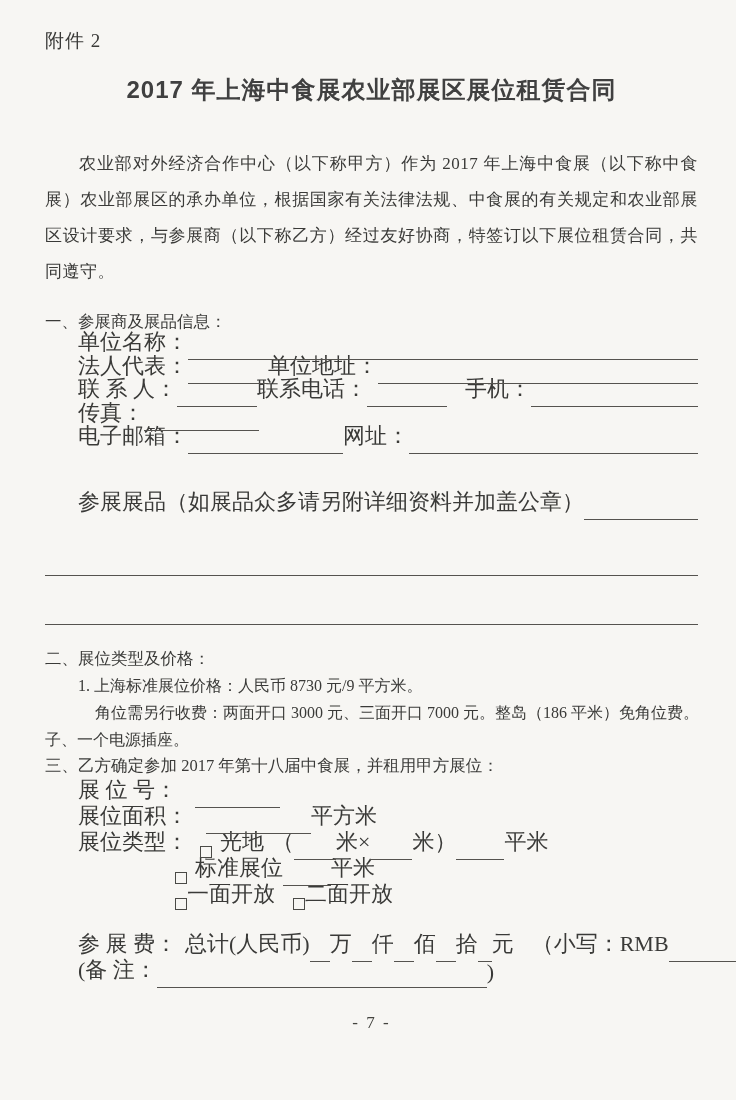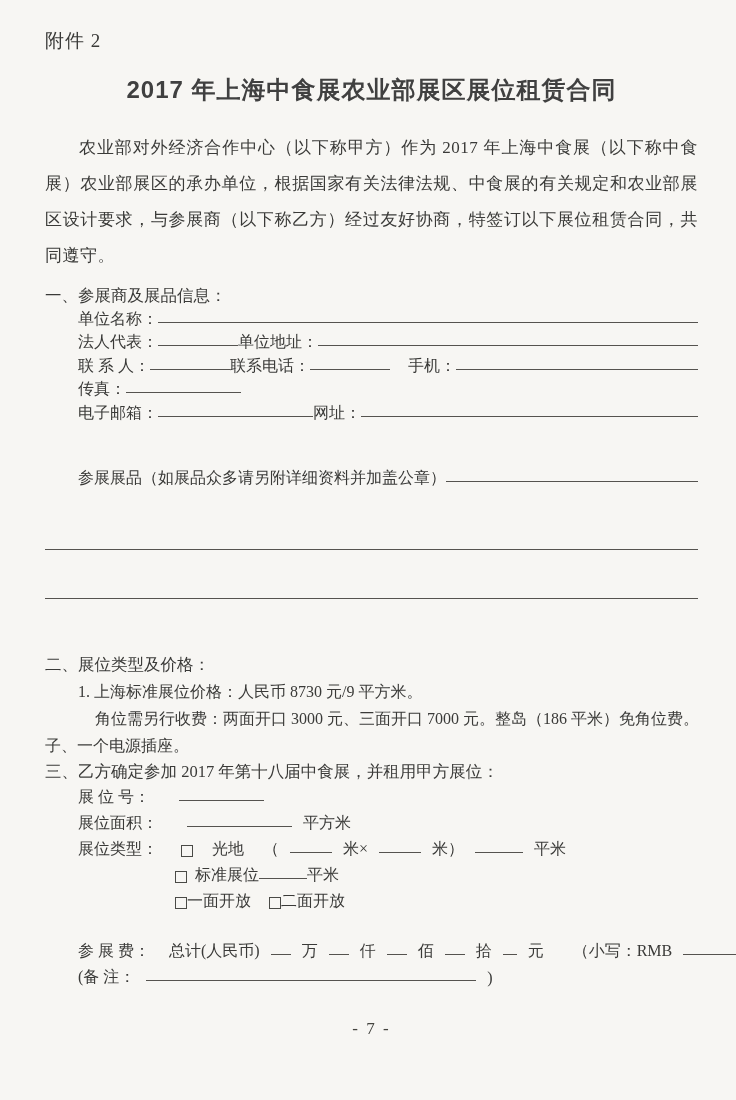--- a/index.html
+++ b/index.html
@@ -18,35 +18,35 @@
     margin-top:20px;
     text-align:center;
     font-family:"Liberation Sans","DejaVu Sans",sans-serif;
     font-weight:bold;
     font-size:24px;
     letter-spacing:1px;
     color:#404040;
   }
 
   .intro {
-    margin-top:24px;
+    margin-top:40px;
     font-size:17px;
     line-height:36px;
     text-indent:2em;
     text-align:justify;
     letter-spacing:0.5px;
   }
 
-  .sec-heading { font-size:16.5px; line-height:23.5px; margin-top:10px; }
+  .sec-heading { font-size:16.5px; line-height:23.5px; margin-top:20px; }
 
   .frow {
     display:flex;
-    align-items:center;
+    align-items:flex-end;
     height:23.5px;
-    font-size:16px;
+    font-size:22px;
     white-space:nowrap;
   }
   .lbl { flex:none; }
 
   
   .bl {
     display:inline-block;
     flex:none;
     height:1px;
     border-bottom:1.4px solid #55534f;
@@ -59,21 +59,21 @@
   .w14{width:14px} .w110{width:110px} .w330{width:330px}
 
   .fullline { margin-top:25px; height:23.5px; display:flex; align-items:flex-end; }
   .fullline .bl { width:100%; top:0; }
 
   .s2line { font-size:16px; line-height:27px; white-space:nowrap; }
   .ind1 { padding-left:33px; }
   .ind2 { padding-left:50px; }
 
   .s3 .frow { height:26px; }
-  .s3row-indent { padding-left:33px;gap:11px; }
+  .s3row-indent { padding-left:33px; }
   .s3row-cbcol { padding-left:130px; }
   .sec3-heading { font-size:16.5px; line-height:26px; }
 
   .cb {
     flex:none;
     display:inline-block;
     width:12px; height:12px;
     border:1.5px solid #4a4a46;
     background:transparent;
     position:relative; top:1px;
@@ -138,21 +138,21 @@
       <span class="bl grow"></span>
     </div>
   </div>
   <div class="fullline" style="margin-top:36px">
     <span class="bl"></span>
   </div>
   <div class="fullline">
     <span class="bl"></span>
   </div>
 
-  <div class="sec-heading" style="margin-top:52px; line-height:27px;">二、展位类型及价格：</div>
+  <div class="sec-heading" style="margin-top:20px; line-height:27px;">二、展位类型及价格：</div>
   <div class="s2line ind1">1. 上海标准展位价格：人民币 8730 元/9 平方米。</div>
   <div class="s2line ind2">角位需另行收费：两面开口 3000 元、三面开口 7000 元。整岛（186 平米）免角位费。</div>
   <div class="s2line">子、一个电源插座。</div>
 
   <div class="s3">
     <div class="sec3-heading">三、乙方确定参加 2017 年第十八届中食展，并租用甲方展位：</div>
 
     <div class="frow s3row-indent">
       <span class="lbl">展 位 号：</span>
       <span class="bl w85 gap6"></span>

